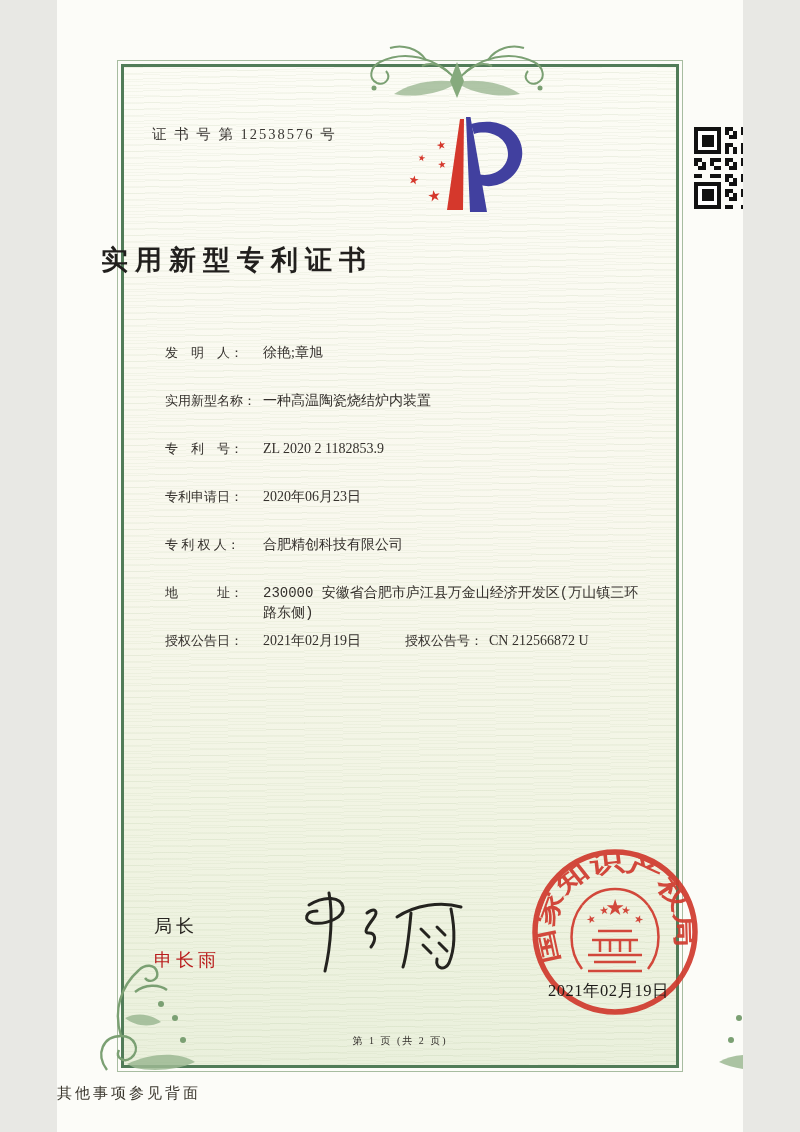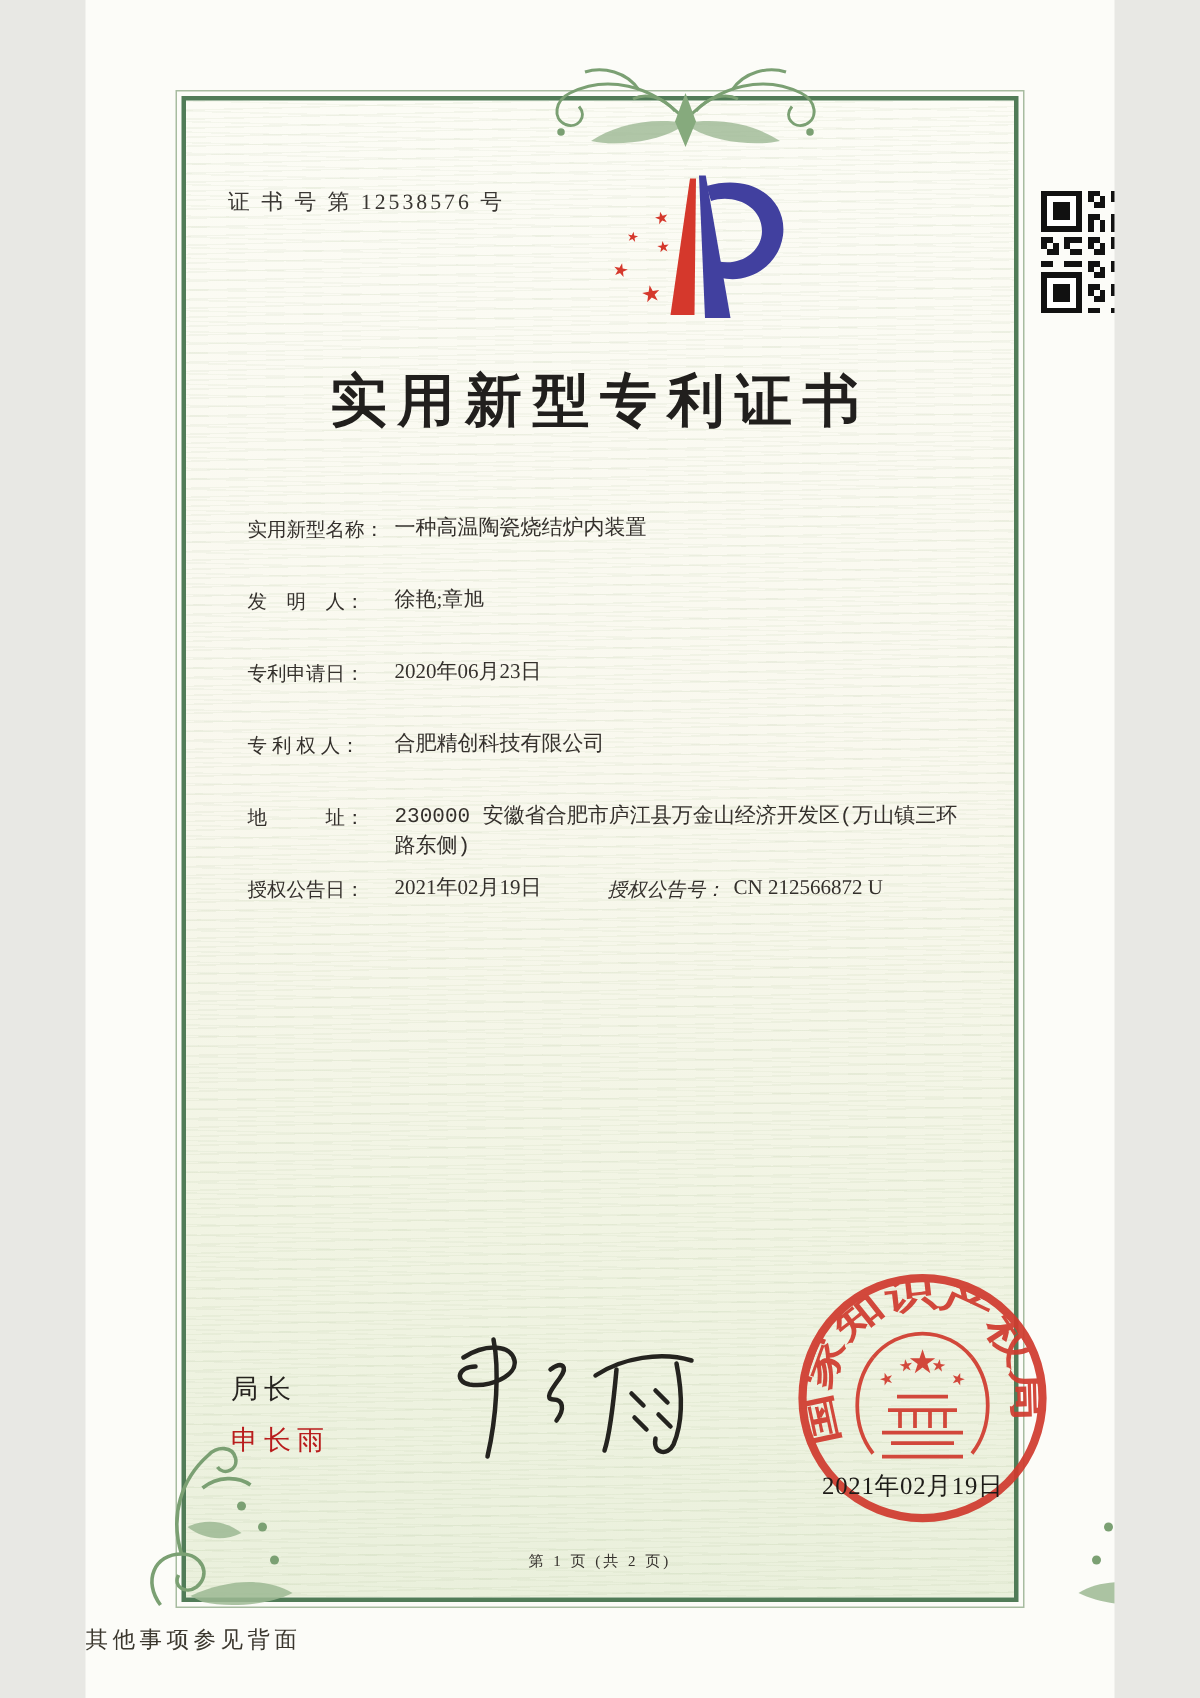--- a/index.html
+++ b/index.html
@@ -21,31 +21,31 @@
     background-image:
       repeating-linear-gradient(178.5deg, rgba(150,175,125,.16) 0 1px, rgba(255,255,255,0) 1px 6px),
       repeating-linear-gradient(181.5deg, rgba(150,175,125,.12) 0 1px, rgba(255,255,255,0) 1px 7px);
   }
   .ornament{position:absolute;pointer-events:none;}
   
   .cert-no{position:absolute;left:95px;top:125px;font-size:14.5px;letter-spacing:2px;color:#3a3733;}
   .logo{position:absolute;left:332px;top:104px;}
   .qr{position:absolute;left:637px;top:127px;width:82px;height:82px;}
   .title{
-    position:absolute;left:0;right:0;top:242px;text-align:center;
-    font-size:38px;font-weight:700;letter-spacing:7px;color:#211f1d;
+    position:absolute;left:0;right:0;top:242px;text-align:left;
+    font-size:27px;font-weight:700;letter-spacing:7px;color:#211f1d;padding-left:44px;
   }
   .fields{position:absolute;left:85px;top:337px;width:625px;padding-top:6px;}
   .row{display:flex;align-items:flex-start;padding-left:23px;margin-bottom:28px;line-height:20px;}
   .row.address{margin-bottom:8px;}
   .flabel{flex:0 0 auto;width:92px;font-size:13px;white-space:nowrap;color:#34302c;}
   .fvalue{flex:0 0 auto;font-size:14px;color:#34302c;margin-left:6px;}
   .fvalue.wrap{width:382px;font-family:Liberation Mono, monospace;}
   .grant-row{display:flex;align-items:flex-end;padding-left:23px;line-height:20px;}
-  .grant-row .second{margin-left:44px;font-style:italic;}
+  .grant-row .second{margin-left:44px;}
   .paragraphs{position:absolute;left:85px;top:662px;width:568px;}
   .paragraphs p{
     margin:0;font-size:14px;line-height:27.5px;text-indent:2em;color:#3b372e;
     font-family:"DejaVu Serif","Liberation Serif",serif;
   }
   .signer-title{position:absolute;left:97px;top:914px;font-size:18px;letter-spacing:4px;color:#26231f;}
   .signer-name{position:absolute;left:97px;top:948px;font-size:18px;letter-spacing:4px;color:#b91c1c;}
   .signature{position:absolute;left:222px;top:883px;}
   .seal{position:absolute;left:469px;top:843px;opacity:.92;}
   .seal-date{position:absolute;left:491px;top:980px;font-size:16.5px;letter-spacing:.5px;color:#1d1b18;}
@@ -232,26 +232,30 @@
       <rect x="16" y="2" width="3" height="3" fill="#111"></rect>
       <rect x="0" y="14" width="7" height="7" fill="#111"></rect>
       <rect x="1" y="15" width="5" height="5" fill="#fff"></rect>
       <rect x="2" y="16" width="3" height="3" fill="#111"></rect>
     </svg>
 
   <div class="title">实用新型专利证书</div>
 
   <div class="fields">
     <div class="row">
+      <span class="flabel">发　明　人：</span>
+      <span class="fvalue">徐艳;章旭</span>
+    </div>
+    <div class="row">
       <span class="flabel">实用新型名称：</span>
       <span class="fvalue">一种高温陶瓷烧结炉内装置</span>
     </div>
     <div class="row">
-      <span class="flabel">发　明　人：</span>
-      <span class="fvalue">徐艳;章旭</span>
+      <span class="flabel">专　利　号：</span>
+      <span class="fvalue">ZL 2020 2 1182853.9</span>
     </div>
     <div class="row">
       <span class="flabel">专利申请日：</span>
       <span class="fvalue">2020年06月23日</span>
     </div>
     <div class="row">
       <span class="flabel">专 利 权 人：</span>
       <span class="fvalue">合肥精创科技有限公司</span>
     </div>
     <div class="row address">

